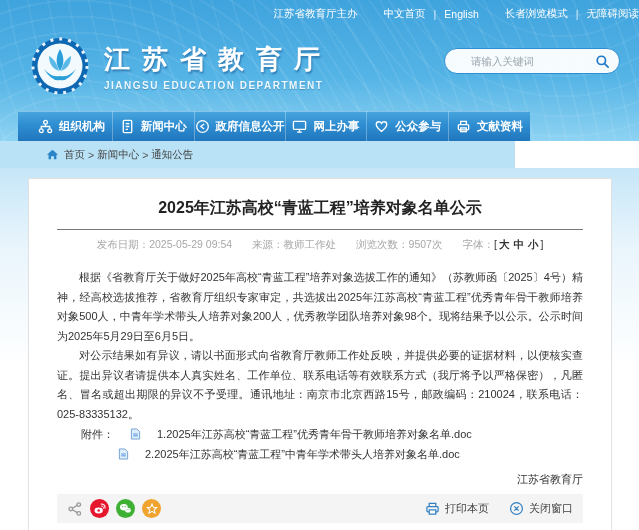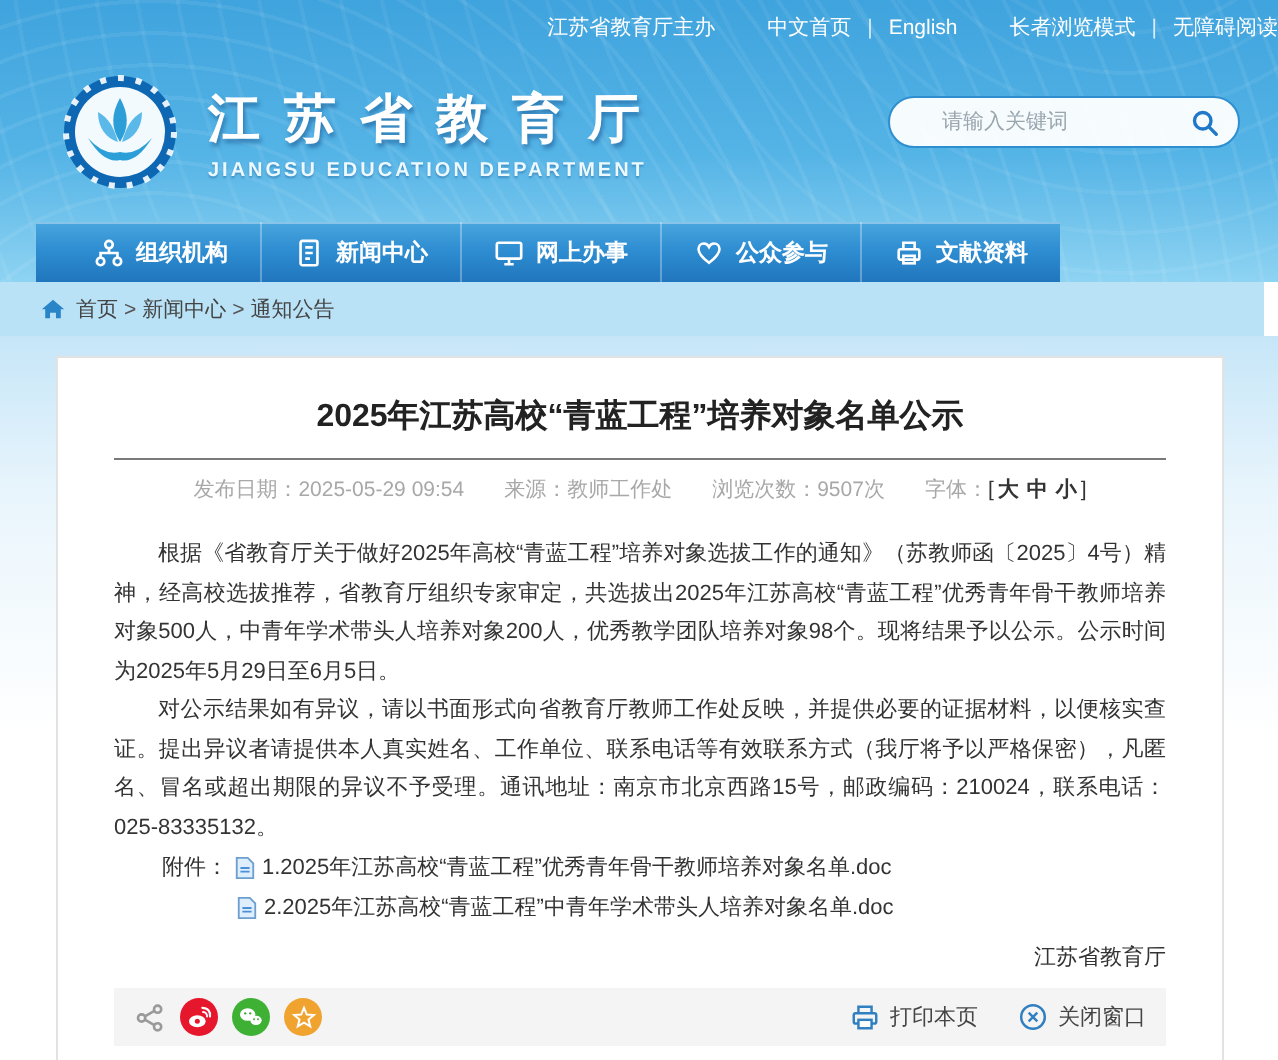--- a/index.html
+++ b/index.html
@@ -58,22 +58,22 @@
   }
   .nav-item{
     flex:1;display:flex;align-items:center;justify-content:center;gap:6px;
     color:#fff;font-size:11.5px;font-weight:bold;cursor:pointer;white-space:nowrap;
     border-left:1px solid rgba(255,255,255,.30);
   }
   .nav-item:first-child{border-left:none;}
   .nav-item .nicon{display:flex;}
   
   .breadcrumb{
-    position:absolute;top:141px;left:0;width:632px;height:27px;
-    background:#b9e2f6;display:flex;align-items:center;padding-left:20px;
+    position:absolute;top:141px;left:0;width:515px;height:27px;
+    background:#b9e2f6;display:flex;align-items:center;padding-left:46px;
     font-size:10.5px;color:#444;
   }
   .breadcrumb a{color:#444;text-decoration:none;cursor:pointer;}
   .breadcrumb .home-icon{display:flex;margin-right:5px;}
   .breadcrumb .bsep{margin:0 3px;color:#555;}
   
   .main{
     position:absolute;top:168px;left:0;width:639px;height:362px;
     background:linear-gradient(180deg,#c6e6f8 0%,#e9f5fc 22%,#ffffff 55%);
   }
@@ -88,21 +88,21 @@
   .title-divider{margin-top:10px;border-top:1px solid #7a7a7a;height:0;}
   .meta{
     margin-top:8px;text-align:center;font-size:10.5px;color:#a8a8a8;white-space:nowrap;
   }
   .meta .mitem{margin:0 10px;}
   .meta .fsz{color:#333;}
   .meta .fsz a{color:#333;text-decoration:none;cursor:pointer;margin:0 2px;font-weight:bold;}
   .body-text{margin-top:16px;font-size:11px;color:#333;line-height:19.5px;text-align:justify;}
   .body-text p{margin:0;text-indent:2em;}
   .attach-block{font-size:11px;color:#333;}
-  .attach-row{display:flex;align-items:center;gap:3px;padding-left:24px;line-height:20px;white-space:nowrap;}
+  .attach-row{display:flex;align-items:center;gap:16px;padding-left:24px;line-height:20px;white-space:nowrap;}
   .attach-row.indent{padding-left:61px;}
   .attach-label{color:#333;}
   .doc-icon{display:flex;flex:0 0 auto;}
   .attach-link{color:#333;text-decoration:none;cursor:pointer;overflow:hidden;text-overflow:ellipsis;}
   .signature{margin-top:5px;text-align:right;font-size:11px;color:#333;line-height:21px;}
   
   .footer-bar{
     position:absolute;left:28px;right:28px;bottom:7px;height:29px;
     background:#f4f4f4;display:flex;align-items:center;justify-content:space-between;
     padding:0 10px;
@@ -181,20 +181,29 @@
           <svg viewBox="0 0 16 16" width="15" height="15" fill="none" stroke="#fff" stroke-width="1.4">
             <rect x="3.5" y="1.5" width="9" height="13" rx="1"></rect>
             <path d="M6 5H10 M6 8H10 M6 11H8.5"></path>
           </svg>
         </span>
         <span>新闻中心</span>
       </div>
       <div class="nav-item">
         <span class="nicon">
           <svg viewBox="0 0 16 16" width="15" height="15" fill="none" stroke="#fff" stroke-width="1.4">
+            <circle cx="8" cy="8" r="6.2"></circle>
+            <path d="M9.8 5.4 L6.2 8 L9.8 10.6"></path>
+          </svg>
+        </span>
+        <span>政府信息公开</span>
+      </div>
+      <div class="nav-item">
+        <span class="nicon">
+          <svg viewBox="0 0 16 16" width="15" height="15" fill="none" stroke="#fff" stroke-width="1.4">
             <rect x="1.5" y="2.5" width="13" height="8.5" rx="1"></rect>
             <path d="M8 11V14 M5.5 14H10.5"></path>
           </svg>
         </span>
         <span>网上办事</span>
       </div>
       <div class="nav-item">
         <span class="nicon">
           <svg viewBox="0 0 16 16" width="15" height="15" fill="none" stroke="#fff" stroke-width="1.4">
             <path d="M8 13.2 C4 10.2 2.4 7.8 2.4 5.9 C2.4 4.2 3.7 2.9 5.3 2.9 C6.5 2.9 7.5 3.7 8 4.7 C8.5 3.7 9.5 2.9 10.7 2.9 C12.3 2.9 13.6 4.2 13.6 5.9 C13.6 7.8 12 10.2 8 13.2 Z"></path>

